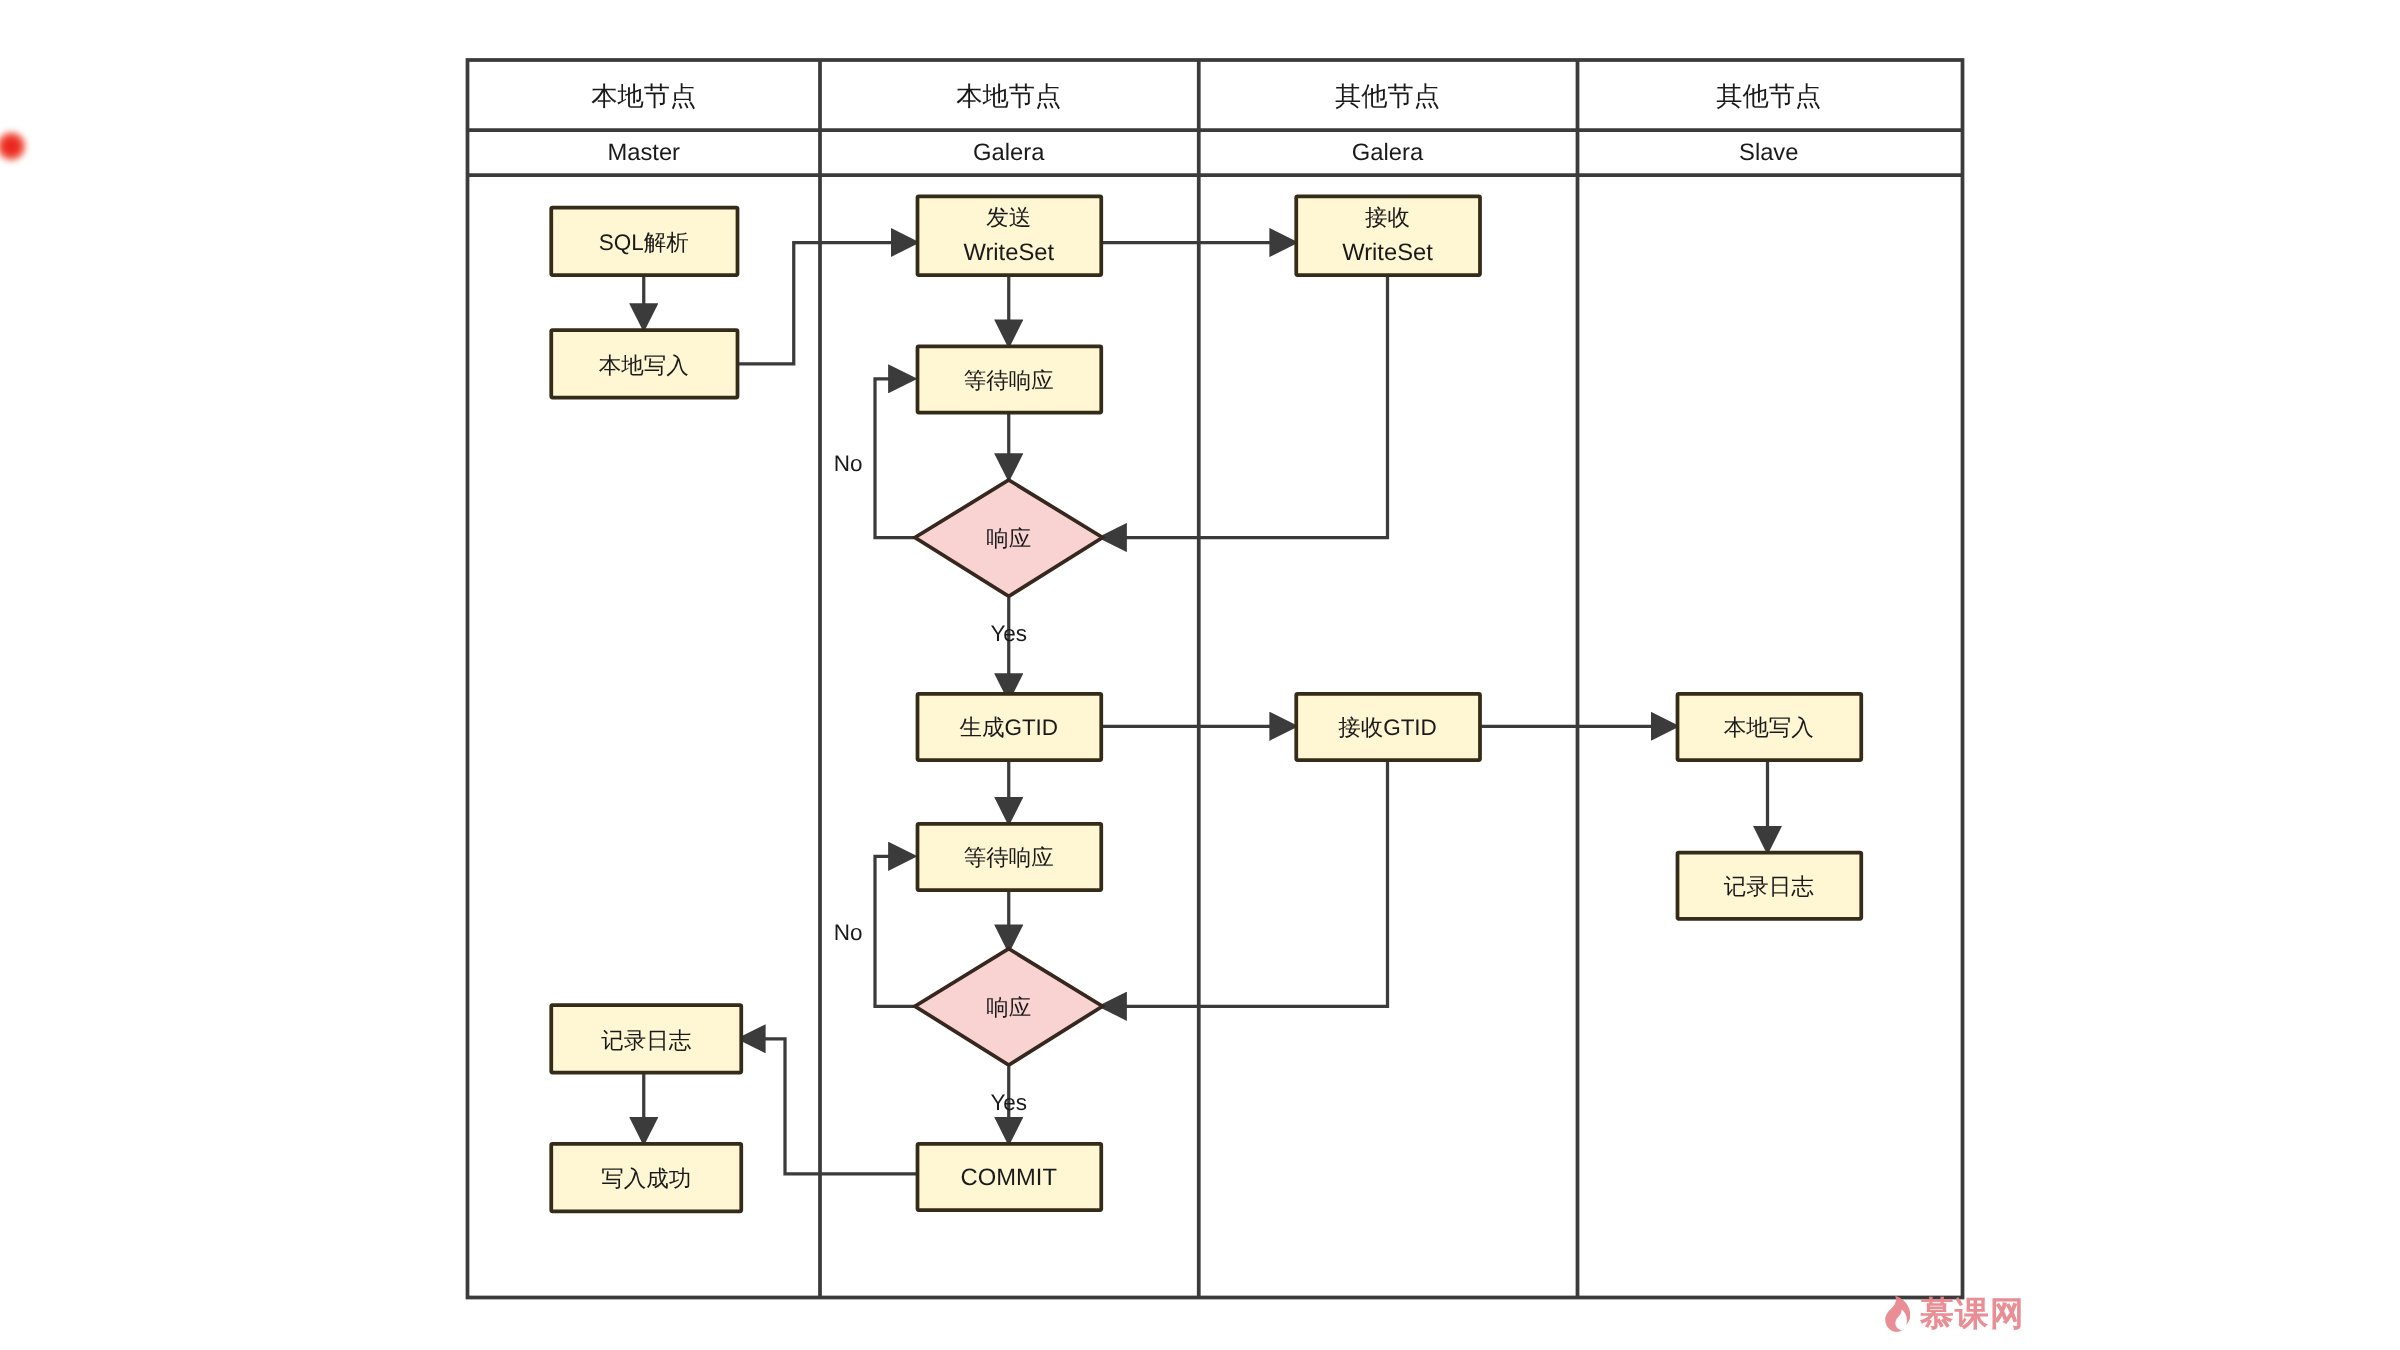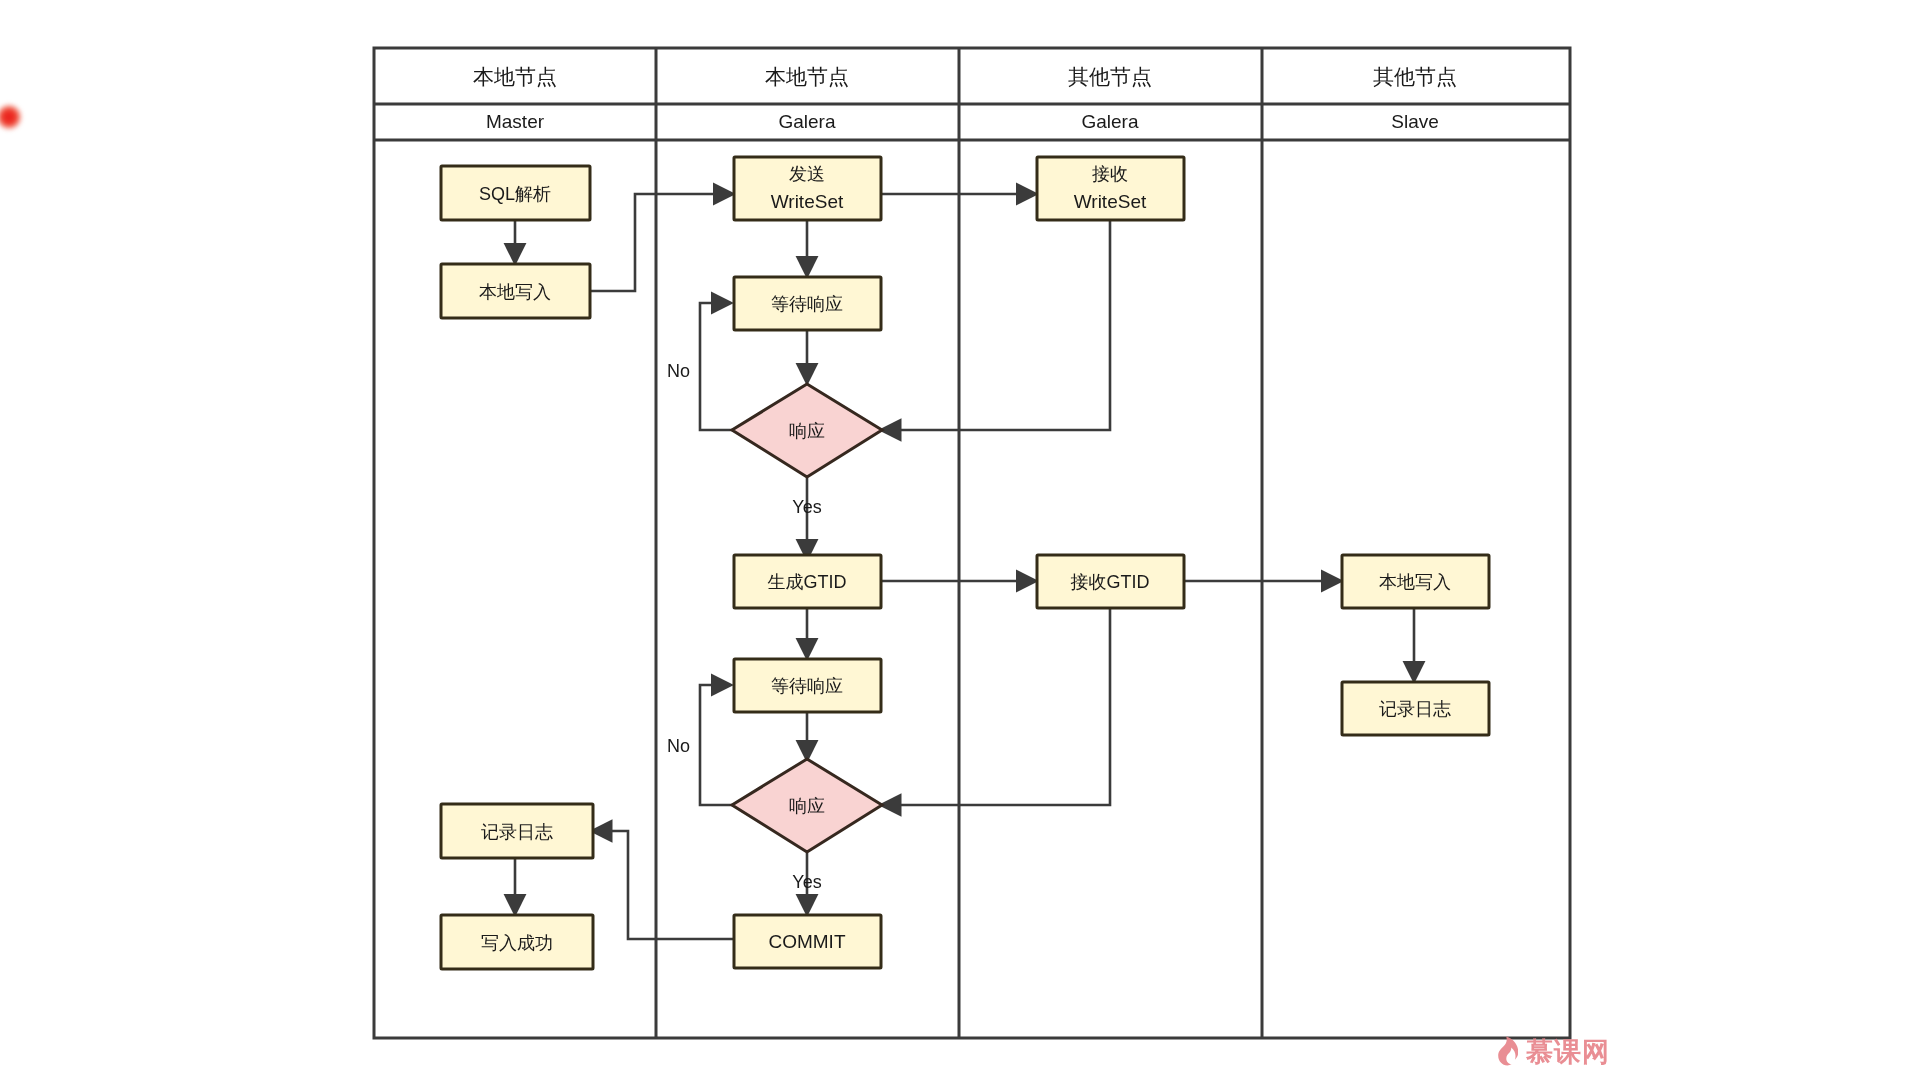--- a/index.html
+++ b/index.html
@@ -14,21 +14,21 @@
 
   
   .red-dot{
     position:absolute;left:-4px;top:104px;width:26px;height:26px;border-radius:50%;
     background:radial-gradient(circle at 50% 50%, #e8191a 0%, #ee3c2c 38%, rgba(240,120,100,.55) 62%, rgba(255,255,255,0) 78%);
     filter:blur(2.2px);
   }
 
   
   .watermark{
-    position:absolute;right:22px;bottom:14px;display:flex;align-items:center;gap:8px;
+    position:absolute;right:12px;bottom:14px;display:flex;align-items:center;gap:8px;
     opacity:.92;
   }
   .watermark .flame{width:26px;height:30px;display:block;}
   .watermark .wm-text{
     font-family:"DejaVu Sans","Liberation Sans",sans-serif;
     font-size:27px;font-weight:700;color:#e8858b;letter-spacing:1px;line-height:1;
   }
 
   
   text{ font-family:"Liberation Sans","DejaVu Sans",sans-serif; fill:#1a1a1a; }

